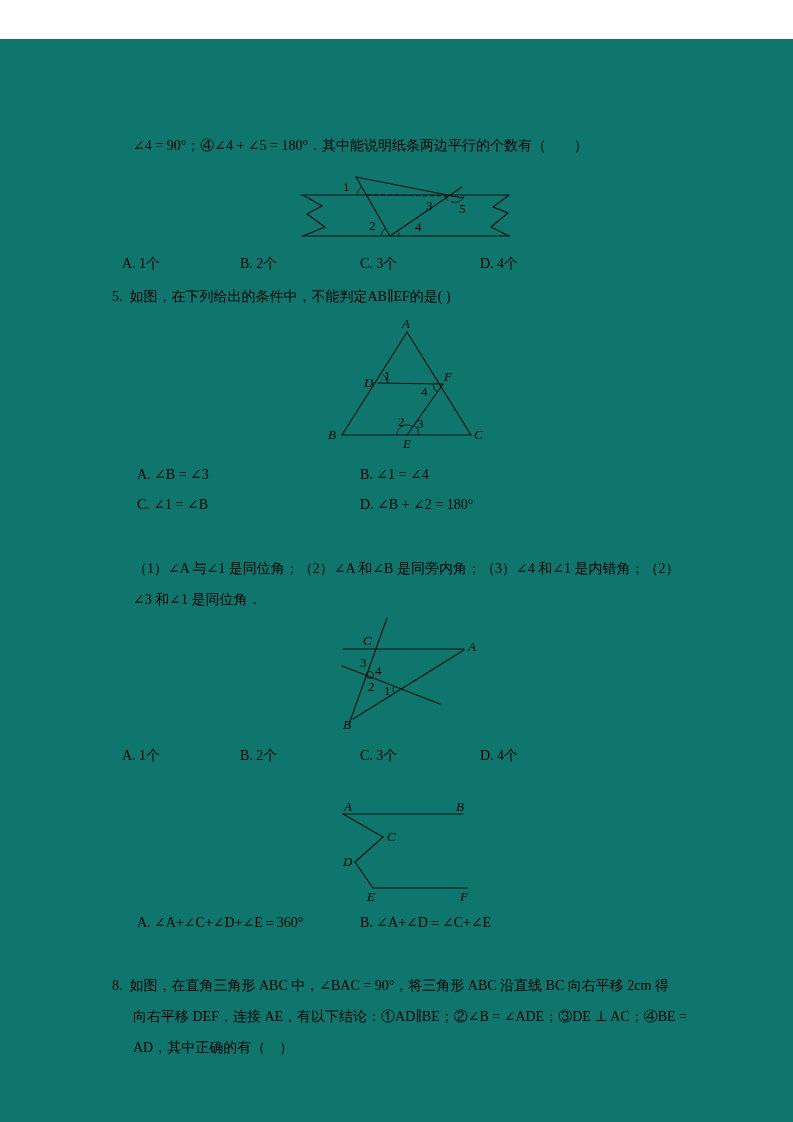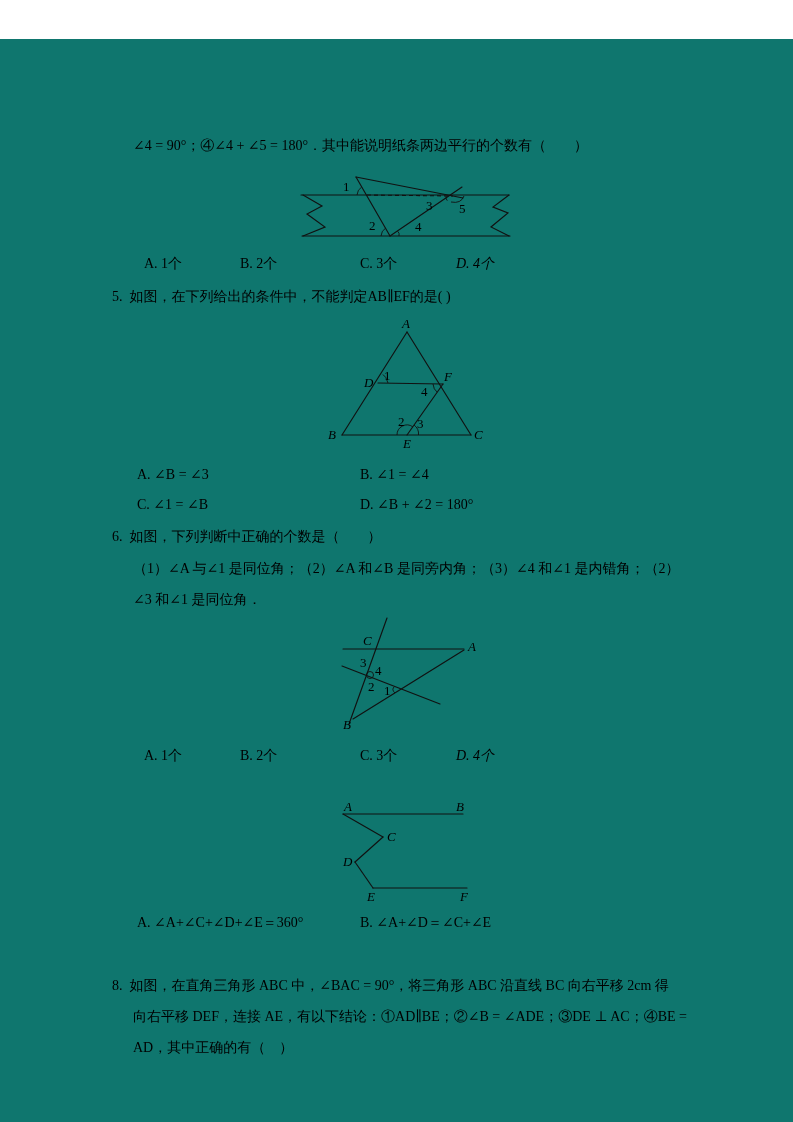--- a/index.html
+++ b/index.html
@@ -10,21 +10,21 @@
     font-family:"Liberation Serif","DejaVu Serif",serif;
     color:#000;
     font-size:14px;
     overflow:hidden;
     margin-top:39px;
   }
   .tl{position:absolute;white-space:nowrap;line-height:1.15;}
   .qnum{display:inline-block;margin-right:7px;}
   .optrow{position:absolute;left:0;top:0;width:793px;height:20px;}
   .opt{position:absolute;white-space:nowrap;}
-  .o1{left:144px;text-align:right;} .o2{left:240px;} .o3{left:360px;} .o4{left:456px;font-style:italic;}
+  .o1{left:122px;text-align:right;} .o2{left:240px;} .o3{left:360px;} .o4{left:480px;}
   .c1{left:137px;} .c2{left:360px;}
   svg{position:absolute;overflow:visible;}
   svg .ln{stroke:#111;stroke-width:1.15;fill:none;stroke-linecap:round;}
   svg .dash{stroke:#111;stroke-width:1.1;fill:none;stroke-dasharray:4 3;}
   svg .arc{stroke:#111;stroke-width:0.9;fill:none;}
   svg text{fill:#000;font-family:"Liberation Serif","DejaVu Serif",serif;font-size:13px;}
   svg text.it{font-style:italic;}
 </style>
 </head>
 <body>
@@ -89,23 +89,20 @@
 
   <div class="optrow" style="top:427px;">
     <span class="opt c1">A. ∠B = ∠3</span>
     <span class="opt c2">B. ∠1 = ∠4</span>
   </div>
   <div class="optrow" style="top:457px;">
     <span class="opt c1">C. ∠1 = ∠B</span>
     <span class="opt c2">D. ∠B + ∠2 = 180°</span>
   </div>
 
-  <div class="tl" style="left:112px;top:490px;">
-    <span class="qnum">6.</span><span>如图，下列判断中正确的个数是（　　）</span>
-  </div>
   <div class="tl" style="left:133px;top:522px;">（1）∠A 与∠1 是同位角；（2）∠A 和∠B 是同旁内角；（3）∠4 和∠1 是内错角；（2）</div>
   <div class="tl" style="left:133px;top:553px;">∠3 和∠1 是同位角．</div>
 
   <svg width="142" height="118" style="left:338px;top:574px;" viewBox="0 0 142 118">
     <path class="ln" d="M5,36 H126"></path>
     <path class="ln" d="M49,5 L11,111"></path>
     <path class="ln" d="M4,53 L102,91"></path>
     <path class="ln" d="M126,37 L15,106"></path>
     <circle class="arc" cx="32" cy="62" r="3.5"></circle>
     <path class="arc" d="M57,80 Q53,76.5 56.5,73.5"></path>

